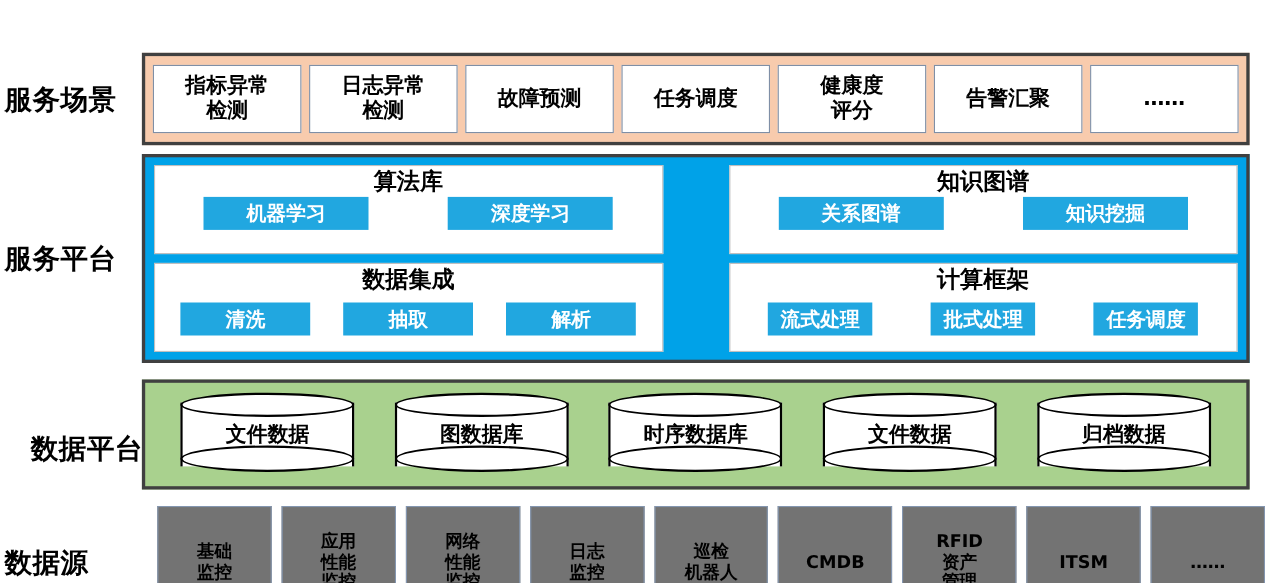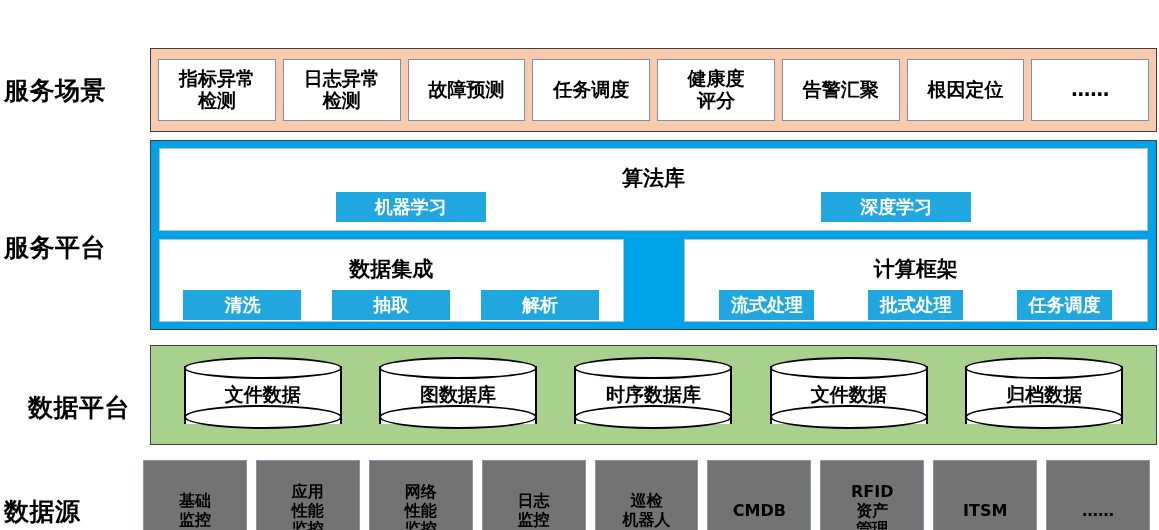--- a/index.html
+++ b/index.html
@@ -34,24 +34,24 @@
     font-size: 25px;
     font-weight: bold;
     color: #000000;
     letter-spacing: 0.5px;
     white-space: nowrap;
   }
 
   
   .band {
     position: absolute;
-    left: 150px;
+    left: 129px;
     width: 1007px;
     box-sizing: border-box;
-    border: 1px solid #404040;
+    border: 3px solid #404040;
   }
 
   
   #band-scenarios {
     top: 8px;
     height: 84px;
     background: #F8CBAD;
     display: flex;
     align-items: center;
     padding: 0 7px;
@@ -90,21 +90,21 @@
   }
   .panel {
     flex: 1 1 0;
     background: #FFFFFF;
     border: 1px solid #BFBFBF;
     box-sizing: border-box;
     position: relative;
     display: flex;
     flex-direction: column;
     align-items: center;
-    padding-top: 17px;
+    padding-top: 2px;
   }
   .panel-title {
     font-size: 21px;
     font-weight: bold;
     color: #000000;
     line-height: 1.15;
     margin-bottom: 2px;
   }
   .chip-row {
     width: 100%;
@@ -225,33 +225,39 @@
 
   <div class="row-label" style="top:8px; height:84px;">服务场景</div>
 
   <div class="band" id="band-scenarios">
       <div class="scenario-box">指标异常<br>检测</div>
       <div class="scenario-box">日志异常<br>检测</div>
       <div class="scenario-box">故障预测</div>
       <div class="scenario-box">任务调度</div>
       <div class="scenario-box">健康度<br>评分</div>
       <div class="scenario-box">告警汇聚</div>
-      <div class="scenario-box">根因定位</div>
       <div class="scenario-box">……</div>
     </div>
 
-  <div class="row-label" style="top:112px; height:190px;">服务平台</div>
+  <div class="row-label" style="top:100px; height:190px;">服务平台</div>
 
   <div class="band" id="band-platform">
     <div class="platform-row">
         <div class="panel">
           <div class="panel-title">算法库</div>
           <div class="chip-row">
             <div class="chip w-wide">机器学习</div>
             <div class="chip w-wide">深度学习</div>
+          </div>
+        </div>
+        <div class="panel">
+          <div class="panel-title">知识图谱</div>
+          <div class="chip-row">
+            <div class="chip w-wide">关系图谱</div>
+            <div class="chip w-wide">知识挖掘</div>
           </div>
         </div>
       </div>
     <div class="platform-row">
         <div class="panel">
           <div class="panel-title">数据集成</div>
           <div class="chip-row">
             <div class="chip w-med">清洗</div>
             <div class="chip w-med down">抽取</div>
             <div class="chip w-med">解析</div>

